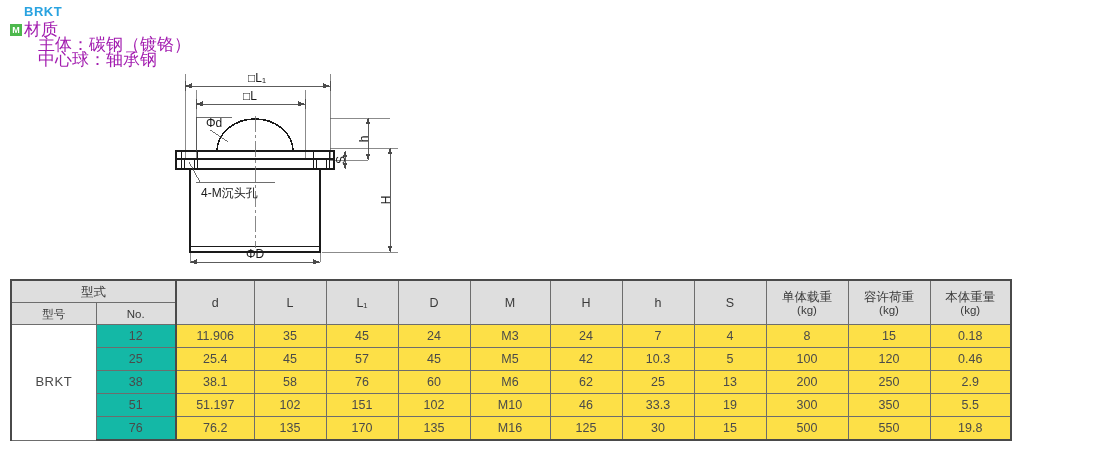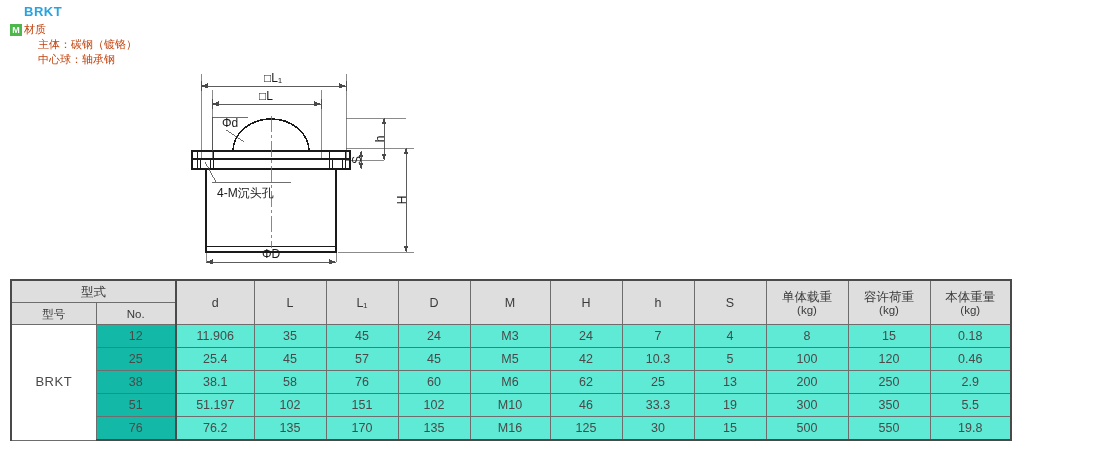--- a/index.html
+++ b/index.html
@@ -37,28 +37,28 @@
     color: #fff;
     font-size: 9px;
     font-weight: bold;
     line-height: 12px;
     text-align: center;
     margin-top: 2px;
     margin-right: 2px;
     flex: 0 0 auto;
     font-family: "Liberation Sans", sans-serif;
   }
-  .mat-lines { font-size: 11px; line-height: 15px; color: #c2410c; }
+  .mat-lines { font-size: 17px; line-height: 15px; color: #a21caf; }
   .mat-lines div { white-space: nowrap; }
   .mat-indent { margin-left: 14px; }
 
   
   #drawing {
     position: absolute;
-    left: 16px; top: 60px;
+    left: 0; top: 60px;
     width: 420px; height: 215px;
   }
   #drawing svg { display: block; }
 
   
   #spec-table-wrap {
     position: absolute;
     left: 10px;
     top: 279px;
     width: 908px;
@@ -79,21 +79,21 @@
     line-height: 14px;
   }
   table.spec thead th {
     background: #dedede;
     color: #3a3a3a;
   }
   .th-group { height: 20px; }
   .hdr-sub { font-size: 11.5px; }
   .unit { font-size: 11.5px; display: block; line-height: 12px; }
   .hdr-two { line-height: 12px; padding: 1px 0; }
-  td.cell-data { background: #5eead4; }
+  td.cell-data { background: #fde047; }
   td.cell-no {
     background: #14b8a6;
     color: #1b9ee0;
     font-weight: bold;
   }
   td.cell-model {
     background: #ffffff;
     color: #29a3e0;
     font-weight: bold;
     font-size: 13px;

